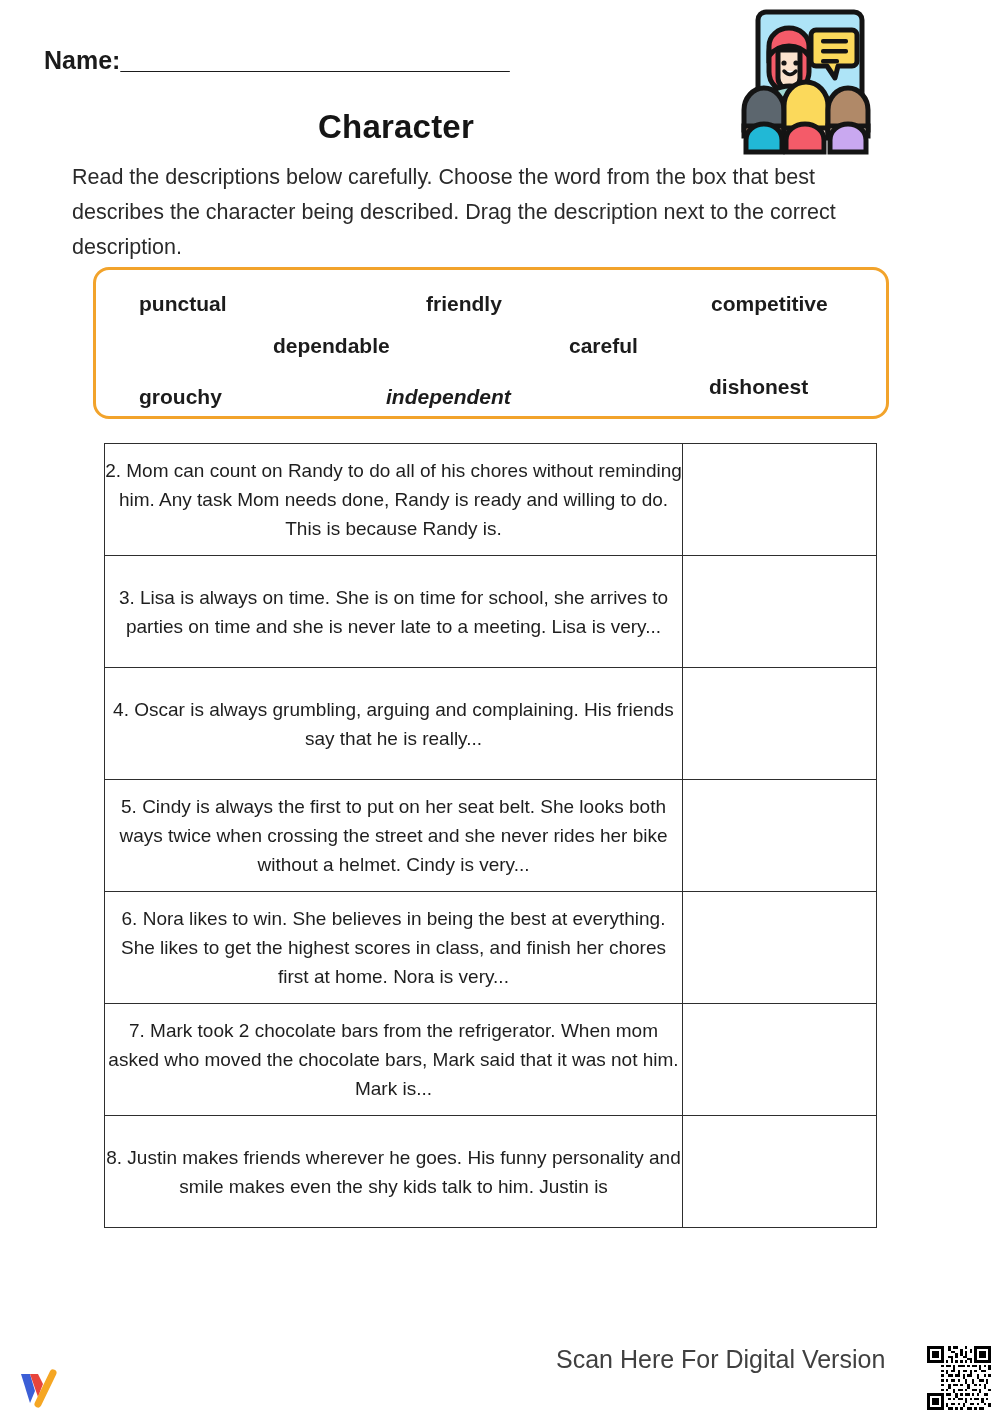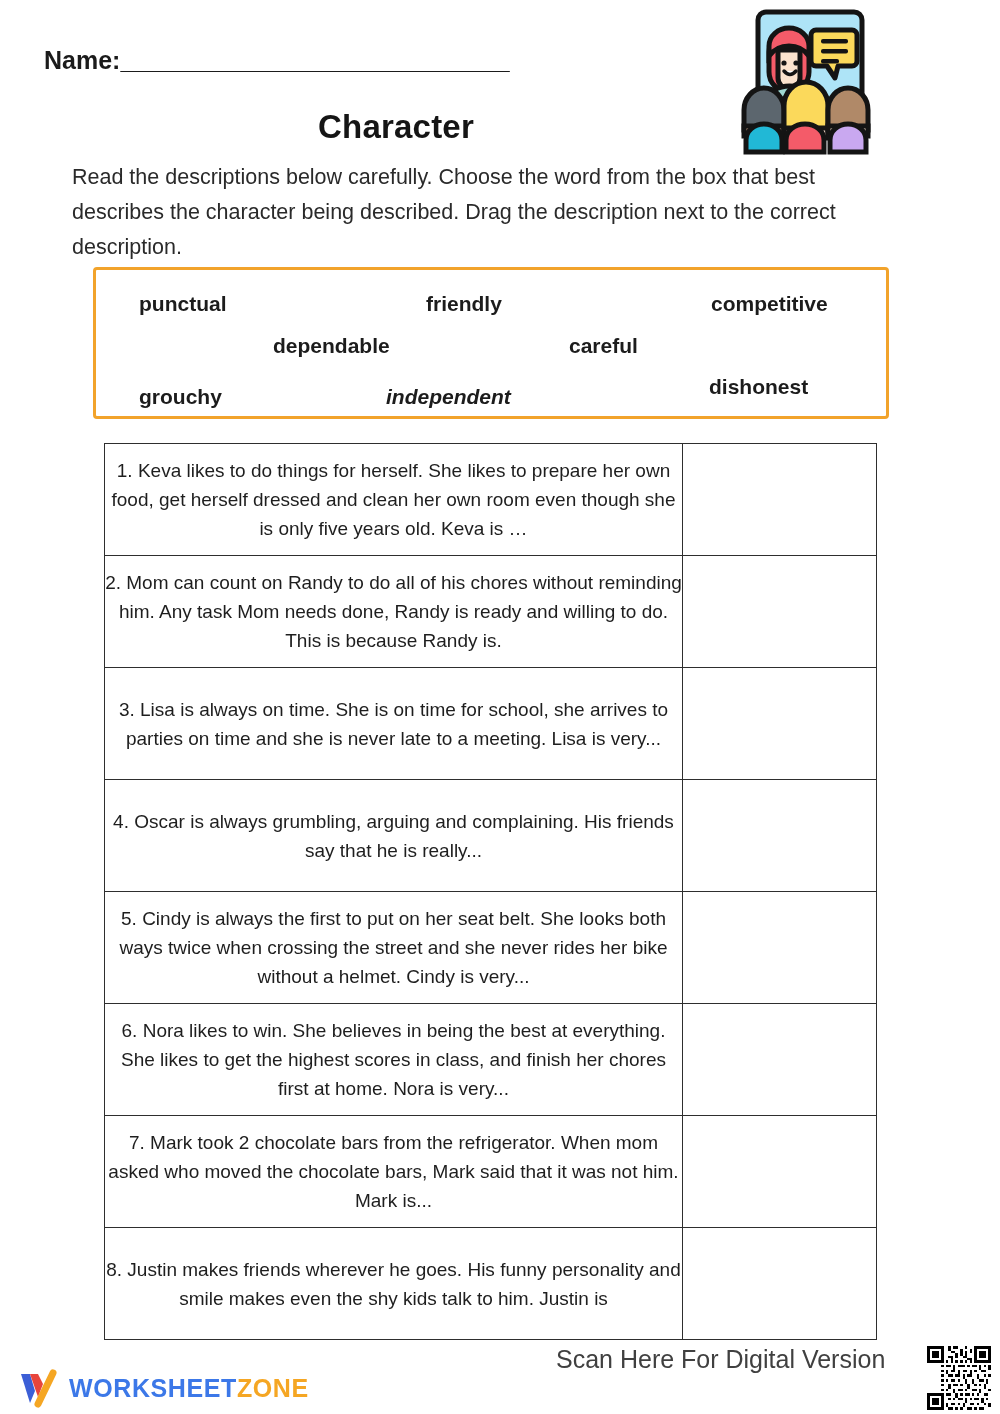--- a/index.html
+++ b/index.html
@@ -70,21 +70,21 @@
   }
 
   
   .word-bank {
     position: absolute;
     left: 93px;
     top: 267px;
     width: 796px;
     height: 152px;
     border: 3px solid #F2A32B;
-    border-radius: 4px;
+    border-radius: 16px;
     box-sizing: border-box;
     background: #ffffff;
   }
   .word {
     position: absolute;
     font-size: 21px;
     font-weight: 600;
     color: #1c1c1c;
     white-space: nowrap;
   }
@@ -211,24 +211,20 @@
     <span class="word" style="left:177px; top:64px;">dependable</span>
     <span class="word" style="left:473px; top:64px;">careful</span>
     <span class="word" style="left:43px;  top:115px;">grouchy</span>
     <span class="word" style="left:290px; top:115px;font-style:italic;">independent</span>
     <span class="word" style="left:613px; top:105px;">dishonest</span>
   </div>
 
   <table class="qtable">
     <tbody>
       <tr>
-        <td class="q-desc">1. Keva likes to do things for herself. She likes to prepare her own food, get herself dressed and clean her own room even though she is only five years old. Keva is …</td>
-        <td class="q-answer"></td>
-      </tr>
-      <tr>
         <td class="q-desc">2. Mom can count on Randy to do all of his chores without reminding him. Any task Mom needs done, Randy is ready and willing to do. This is because Randy is.</td>
         <td class="q-answer"></td>
       </tr>
       <tr>
         <td class="q-desc">3. Lisa is always on time. She is on time for school, she arrives to parties on time and she is never late to a meeting. Lisa is very...</td>
         <td class="q-answer"></td>
       </tr>
       <tr>
         <td class="q-desc">4. Oscar is always grumbling, arguing and complaining. His friends say that he is really...</td>
         <td class="q-answer"></td>
@@ -251,21 +247,20 @@
       </tr>
     </tbody>
   </table>
 
   <div class="footer-logo">
     <svg class="logo-mark" viewBox="0 0 42 42" xmlns="http://www.w3.org/2000/svg">
       <path d="M3 7 L12 36 L17 24 L12 7 Z" fill="#3C5FD6"></path>
       <path d="M12 7 L20 30 L25 17 L20 7 Z" fill="#E8453C"></path>
       <path d="M35 6 L20 37" stroke="#F5A623" stroke-width="7" stroke-linecap="round"></path>
     </svg>
-    <span class="logo-text"><span class="logo-worksheet">WORKSHEET</span><span class="logo-zone">ZONE</span></span>
   </div>
 
   <div class="scan-text">Scan Here For Digital Version</div>
 
   <div class="qr-box">
     <svg viewBox="0 0 29 29" width="68" height="68" shape-rendering="crispEdges" xmlns="http://www.w3.org/2000/svg">
       <rect width="29" height="29" fill="#ffffff"></rect>
       <g fill="#000000">
 
         <rect x="1" y="1" width="7" height="1"></rect>

